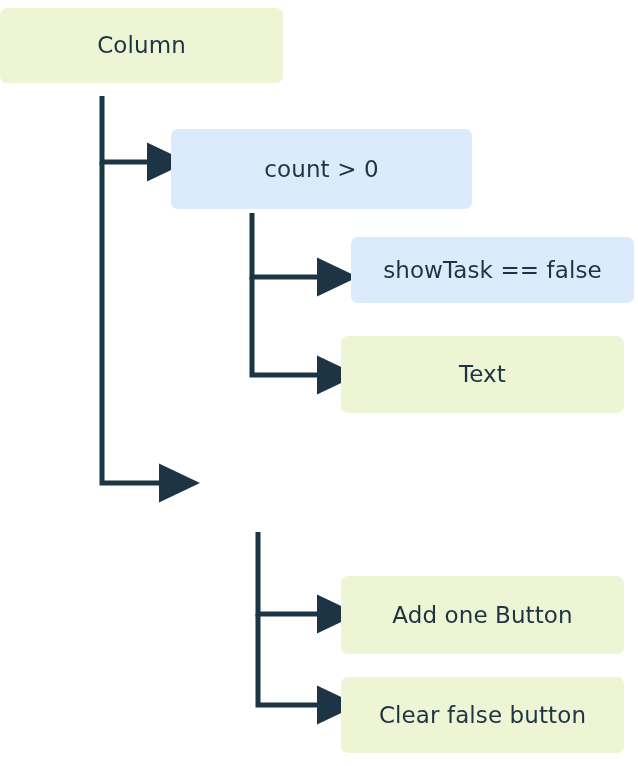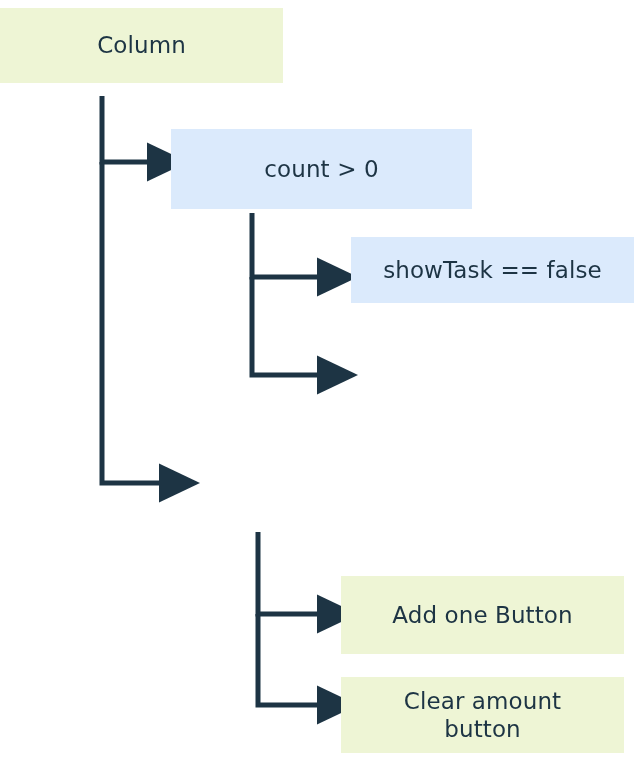--- a/index.html
+++ b/index.html
@@ -25,27 +25,27 @@
     height: 766px;
     pointer-events: none;
   }
   .node {
     position: absolute;
     box-sizing: border-box;
     display: flex;
     align-items: center;
     justify-content: center;
     text-align: center;
-    border-radius: 0;
+    border-radius: 7px;
     color: #1d3444;
     font-family: "DejaVu Sans", sans-serif;
     font-size: 23px;
     line-height: 1.22;
     letter-spacing: 0.1px;
-    padding: 2px 24px;
+    padding: 2px 10px;
   }
   .node-green { background: #eef5d5; }
   .node-blue  { background: #dbeafc; }
 
   .node-column       { left: 0px;   top: 8px;   width: 283px; height: 75px; }
   .node-count        { left: 171px; top: 129px; width: 301px; height: 80px; }
   .node-showtask     { left: 351px; top: 237px; width: 283px; height: 66px; }
   .node-text         { left: 341px; top: 336px; width: 283px; height: 77px; }
   .node-row          { left: 183px; top: 451px; width: 283px; height: 78px; }
   .node-addone       { left: 341px; top: 576px; width: 283px; height: 78px; }
@@ -87,20 +87,21 @@
       <path d="M258,614 L258,705 L322,705" fill="none" stroke="#1d3444" stroke-width="5" stroke-linecap="butt" stroke-linejoin="miter" marker-end="url(#arrowhead)"></path>
     </g>
   </svg>
 
   <div class="node node-green node-column">Column</div>
 
   <div class="node node-blue node-count">count &gt; 0</div>
 
   <div class="node node-blue node-showtask">showTask == false</div>
 
+  <div class="node node-green node-text">Text</div>
 
 
   <div class="node node-green node-addone">Add one Button</div>
 
-  <div class="node node-green node-clearamount">Clear amount
+  <div class="node node-green node-clearamount">Clear false
 button</div>
 
 </div>
 
 </body></html>

